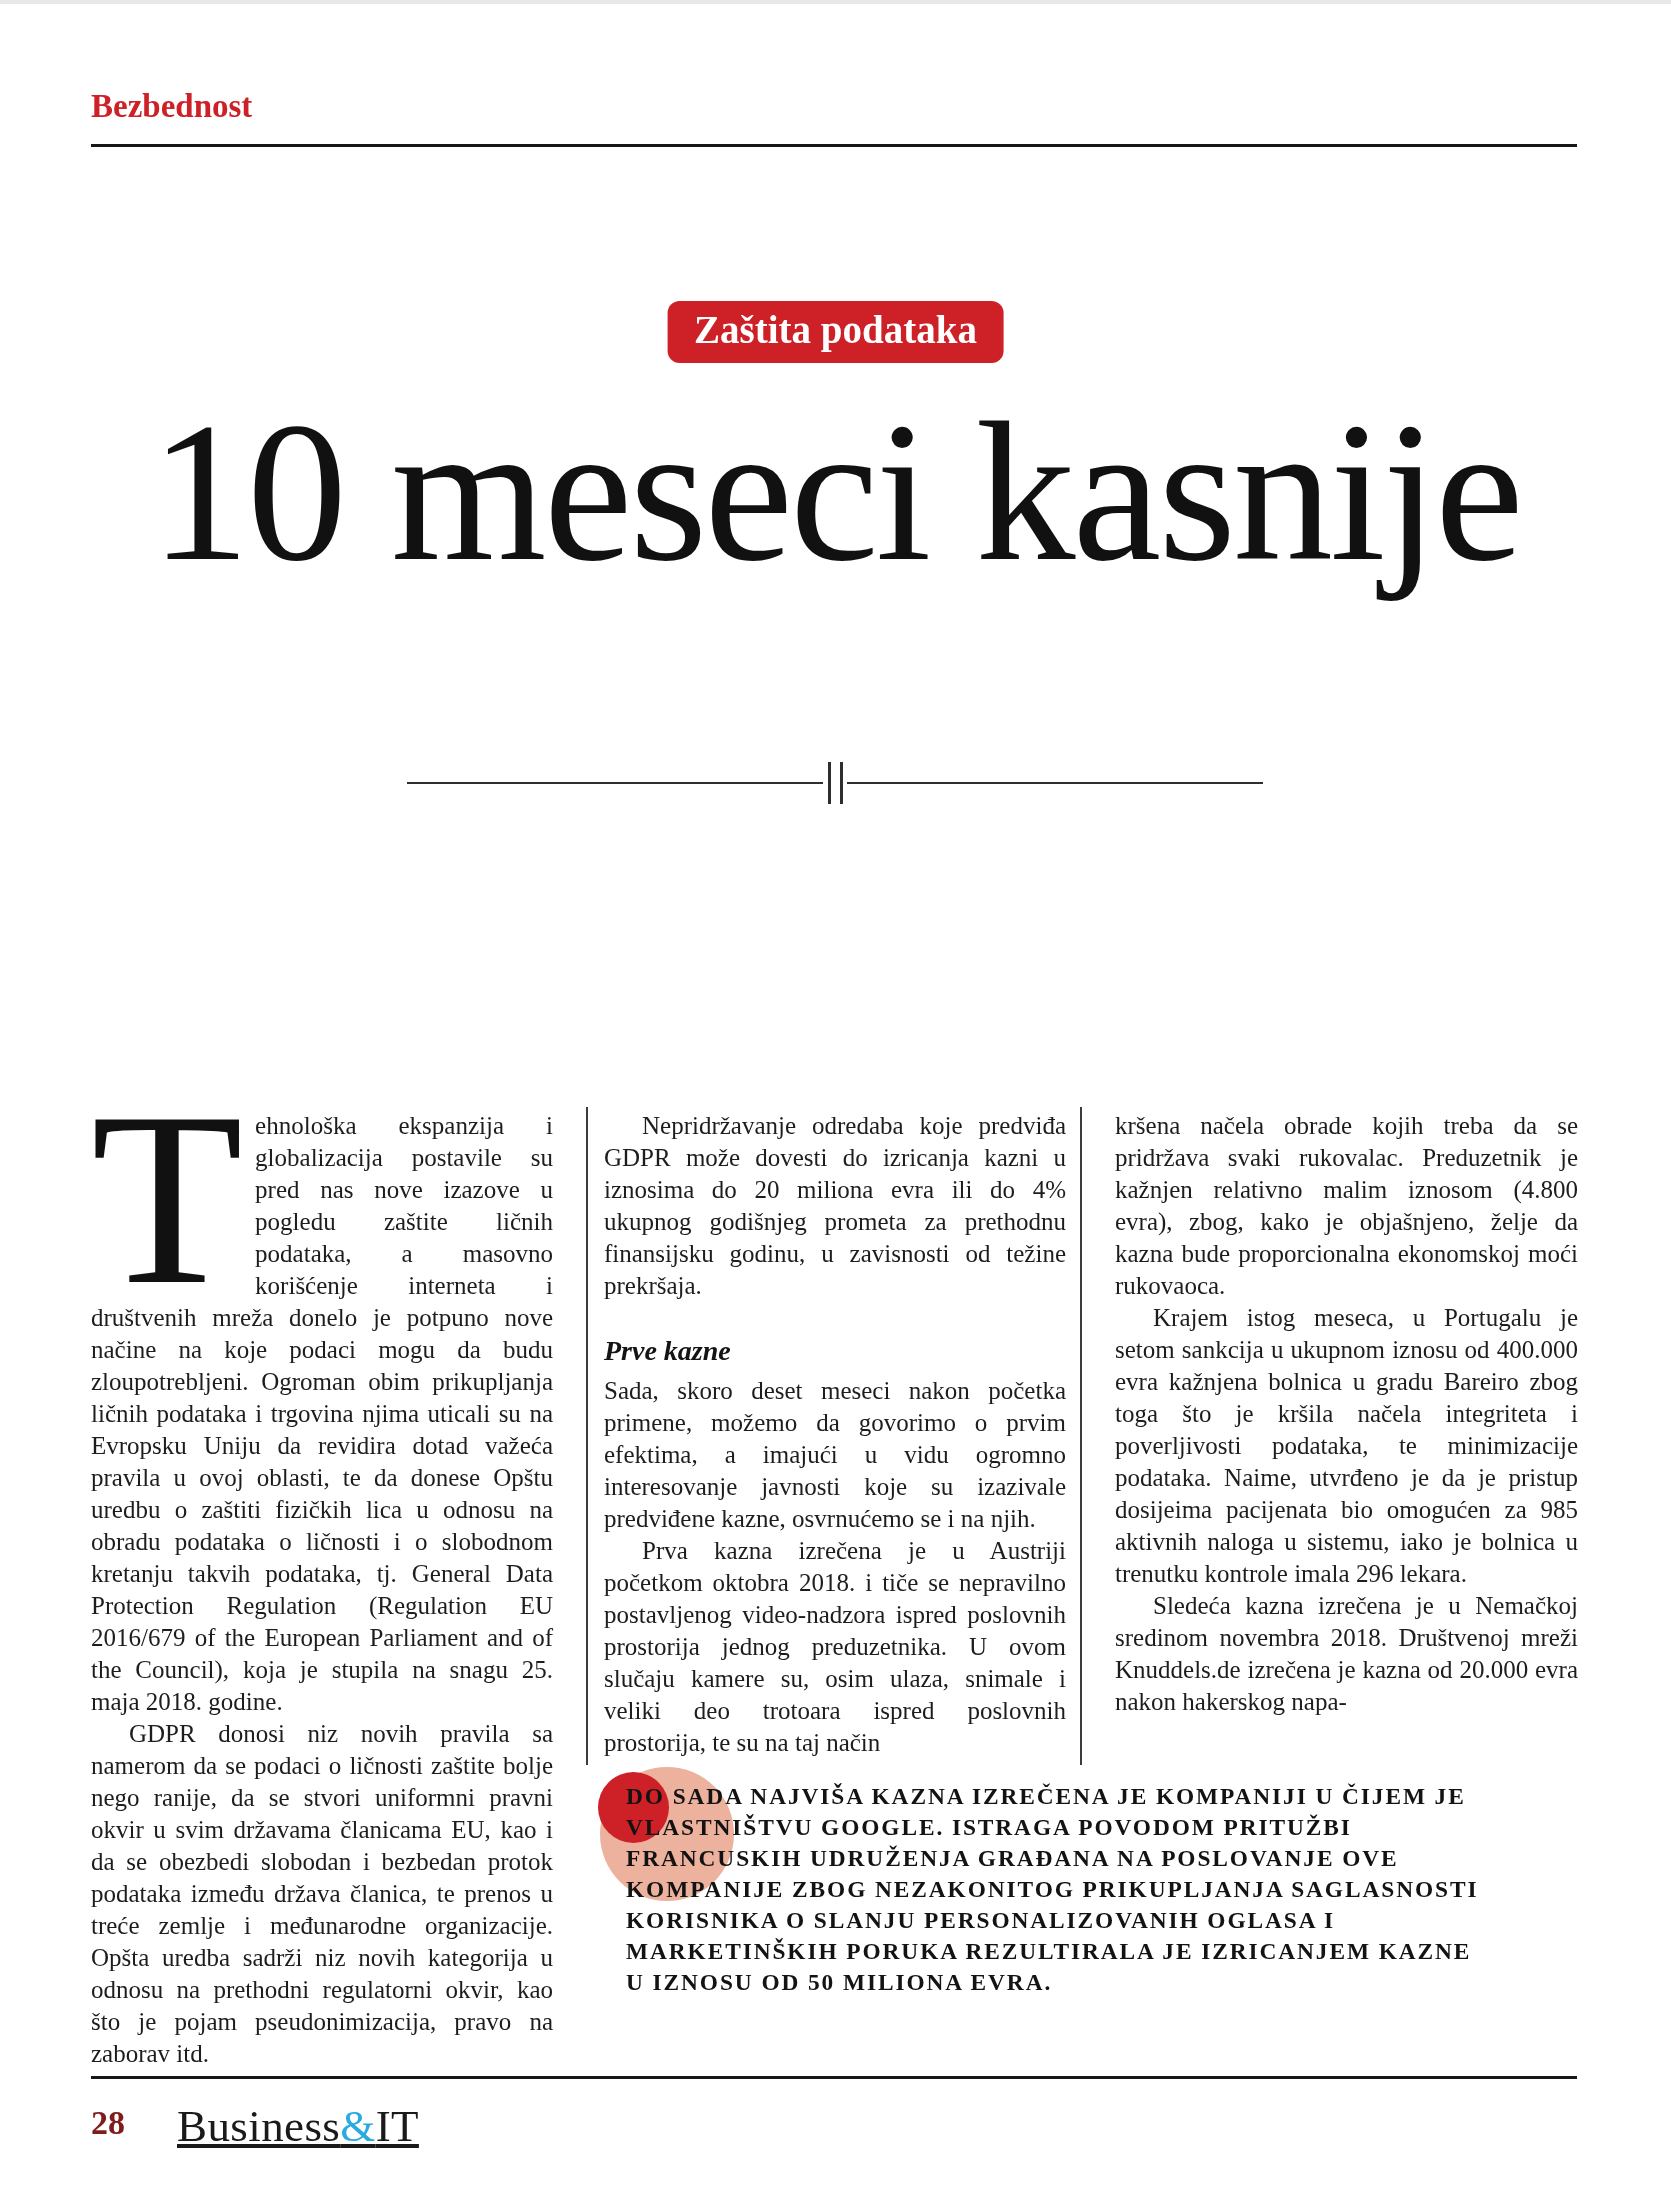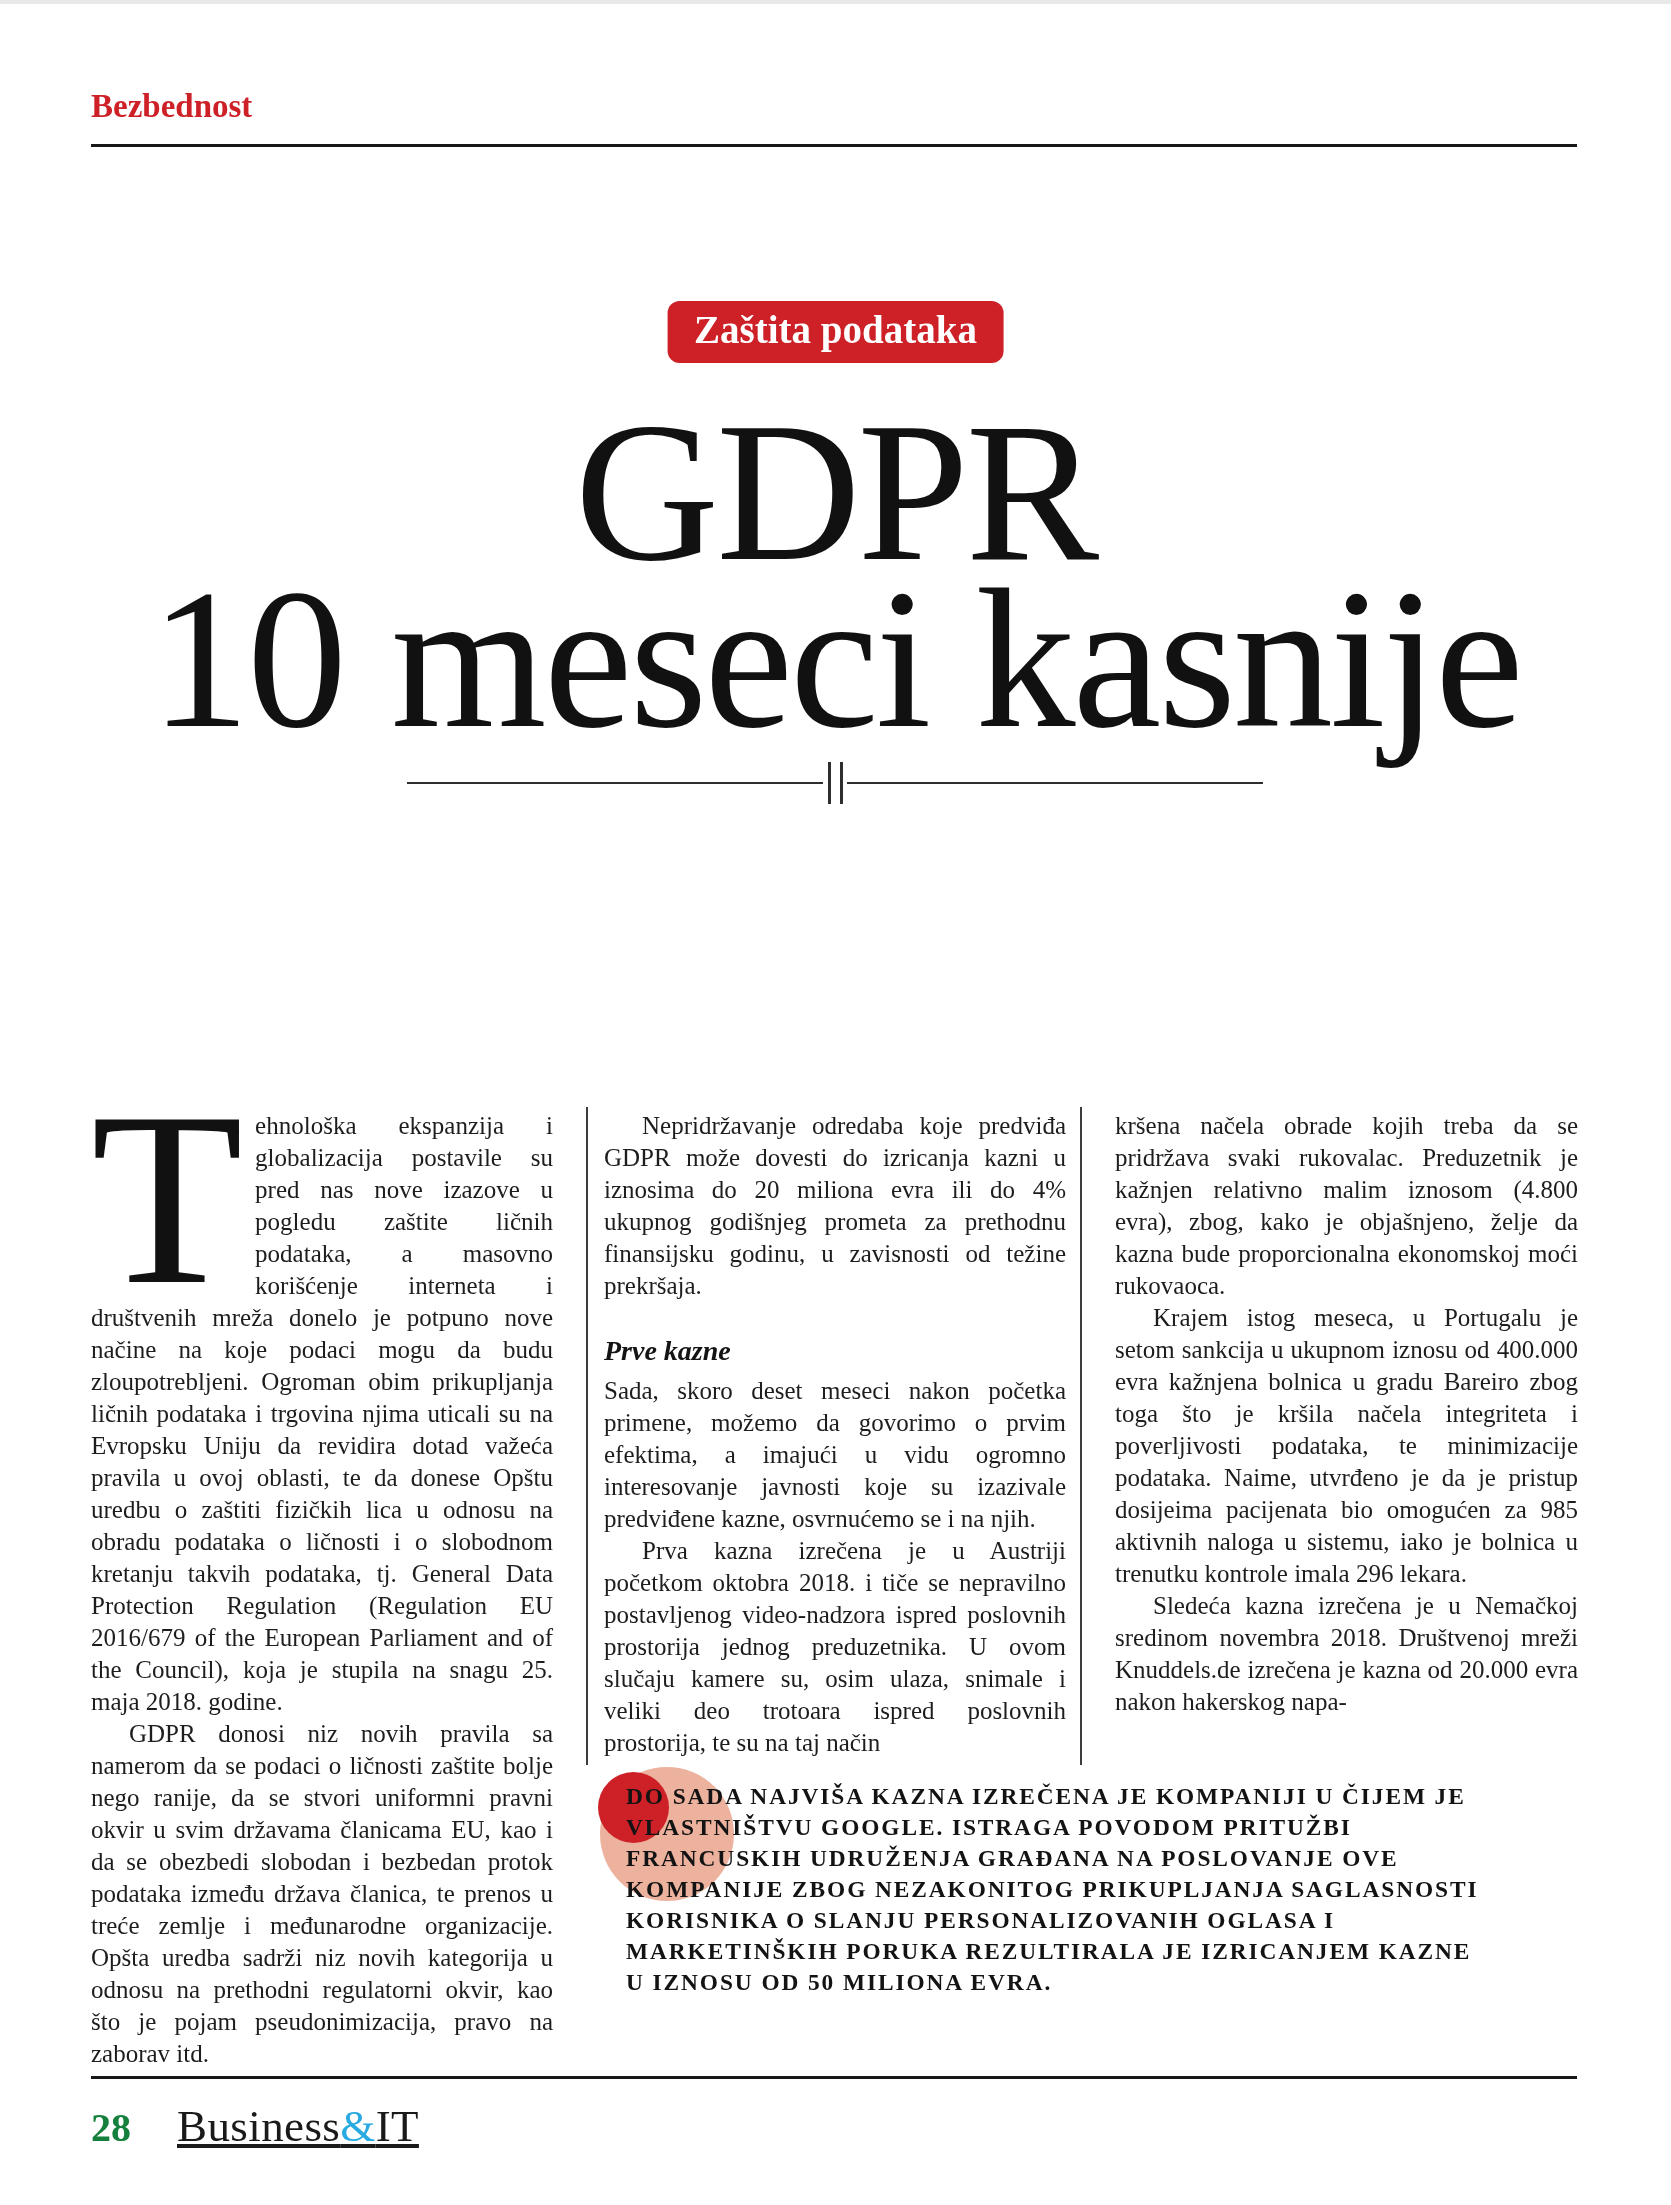--- a/index.html
+++ b/index.html
@@ -48,36 +48,35 @@
   .vrule-2{left:1080px;}
   
   .circle{position:absolute;border-radius:50%;}
   .circle.salmon{left:600px;top:1763px;width:134px;height:134px;background:#ecb29e;}
   .circle.red{left:598px;top:1768px;width:71px;height:71px;background:#cd2127;}
   .callout{
     position:absolute;left:626px;top:1777px;width:856px;margin:0;
     font-size:23.4px;font-weight:bold;line-height:31px;letter-spacing:1.9px;color:#131313;text-align:left;
   }
   
-  .page-number{position:absolute;left:91px;top:2100px;font-size:40px;font-weight:bold;color:#15803d;}
+  .page-number{position:absolute;left:91px;top:2100px;font-size:34px;font-weight:bold;color:#7f1d1d;}
   .brand{position:absolute;left:177px;top:2096px;font-size:45px;color:#1a1a1a;letter-spacing:0.4px;text-decoration:underline;}
   .brand .amp{color:#29abe2;}
 </style>
 </head>
 <body>
 
 <div class="page">
 
   <div class="kicker">Bezbednost</div>
   <div class="rule rule-top"></div>
 
   <div class="badge">Zaštita podataka</div>
 
   <h1 class="title">
-    <span class="title-line">GDPR</span>
     <span class="title-line">10 meseci kasnije</span>
   </h1>
 
   <div class="divider">
     <span class="dline"></span>
     <span class="dbar"></span>
     <span class="dbar"></span>
     <span class="dline"></span>
   </div>
 

